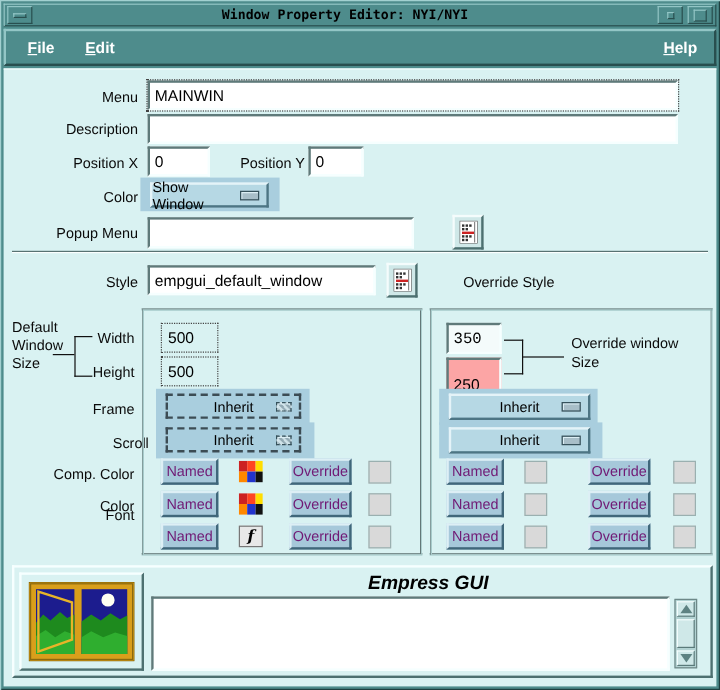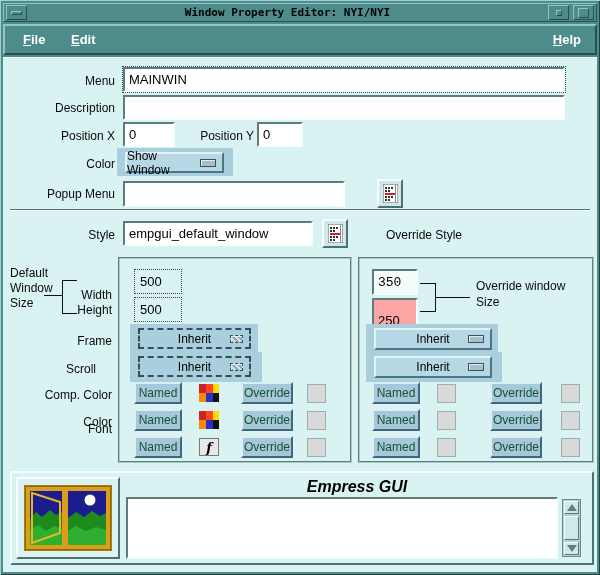--- a/index.html
+++ b/index.html
@@ -47,21 +47,21 @@
              border-color:#e4f3f8 #4d7584 #4d7584 #e4f3f8; font-size:12px; color:#000;
              display:flex; align-items:center; justify-content:center; cursor:default; }
   .opt-btn.dashed { background:#a9cede; border:2px dashed #3c4c54; }
   .opt-ind { position:absolute; right:6px; top:50%; transform:translateY(-50%);
              width:16px; height:8px; background:#a8bec8; border:1px solid #36525c;
              box-shadow:inset 1px 1px 0 #dceef4; }
   .opt-ind.hatched { width:13px; height:8px; border:1px dashed #36525c;
              background:repeating-linear-gradient(45deg,#93aab4 0 2px,#cfe2e8 2px 4px); }
 
   .btn3d { position:absolute; background:#a6c8da; border:2px solid;
-           border-color:#ddeff5 #40677a #40677a #ddeff5; color:#14532d; font-size:12px;
+           border-color:#ddeff5 #40677a #40677a #ddeff5; color:#701a75; font-size:12px;
            display:flex; align-items:center; justify-content:center; cursor:default; }
   .swatch-blank { position:absolute; width:19px; height:19px; background:#d9d9d9;
                   border:1px solid #9ab0b0; }
   .swatch-font { position:absolute; width:20px; height:18px; background:#e8e8e8; border:1px solid #777;
                  font:italic bold 13px "DejaVu Serif", serif; color:#000;
                  display:flex; align-items:center; justify-content:center; }
   .swatch-palette { position:absolute; width:20px; height:18px; }
 
   .panel { position:absolute; border:2px groove #a8cccc; }
 
@@ -191,24 +191,24 @@
   <div class="llabel" style="left:10px; top:266px; line-height:15px;">
     <div>Default</div>
     <div>Window</div>
     <div>Size</div>
   </div>
   <div class="bline" style="left:44px; top:295px; width:18px; height:1px;"></div>
   <div class="bline" style="left:62px; top:280px; width:1px; height:34px;"></div>
   <div class="bline" style="left:62px; top:280px; width:15px; height:1px;"></div>
   <div class="bline" style="left:62px; top:313px; width:15px; height:1px;"></div>
 
-  <div class="flabel" style="left:40px; top:275px; width:72px;margin-top:13px;">Width</div>
+  <div class="flabel" style="left:40px; top:275px; width:72px;">Width</div>
   <div class="flabel" style="left:40px; top:303px; width:72px;">Height</div>
   <div class="flabel" style="left:40px; top:334px; width:72px;">Frame</div>
-  <div class="flabel" style="left:24px; top:362px; width:72px;">Scroll</div>
+  <div class="flabel" style="left:52px; top:362px; width:72px;">Scroll</div>
   <div class="flabel" style="left:20px; top:388px; width:92px;">Comp. Color</div>
   <div class="flabel" style="left:20px; top:415px; width:92px;">Color</div>
   <div class="flabel" style="left:20px; top:422px; width:92px;">Font</div>
 
   <div class="panel" style="left:118px; top:257px; width:234px; height:206px;"></div>
   <input class="dotbox" style="left: 134px; top: 269px; width: 48px; height: 25px;" value="500">
   <input class="dotbox" style="left: 134px; top: 297px; width: 48px; height: 25px;" value="500">
 
   <div class="opt-hl" style="left:130px; top:324px; width:128px; height:30px;"></div>
   <div class="opt-btn dashed" style="left:138px; top:328px; width:113px; height:21px;">

